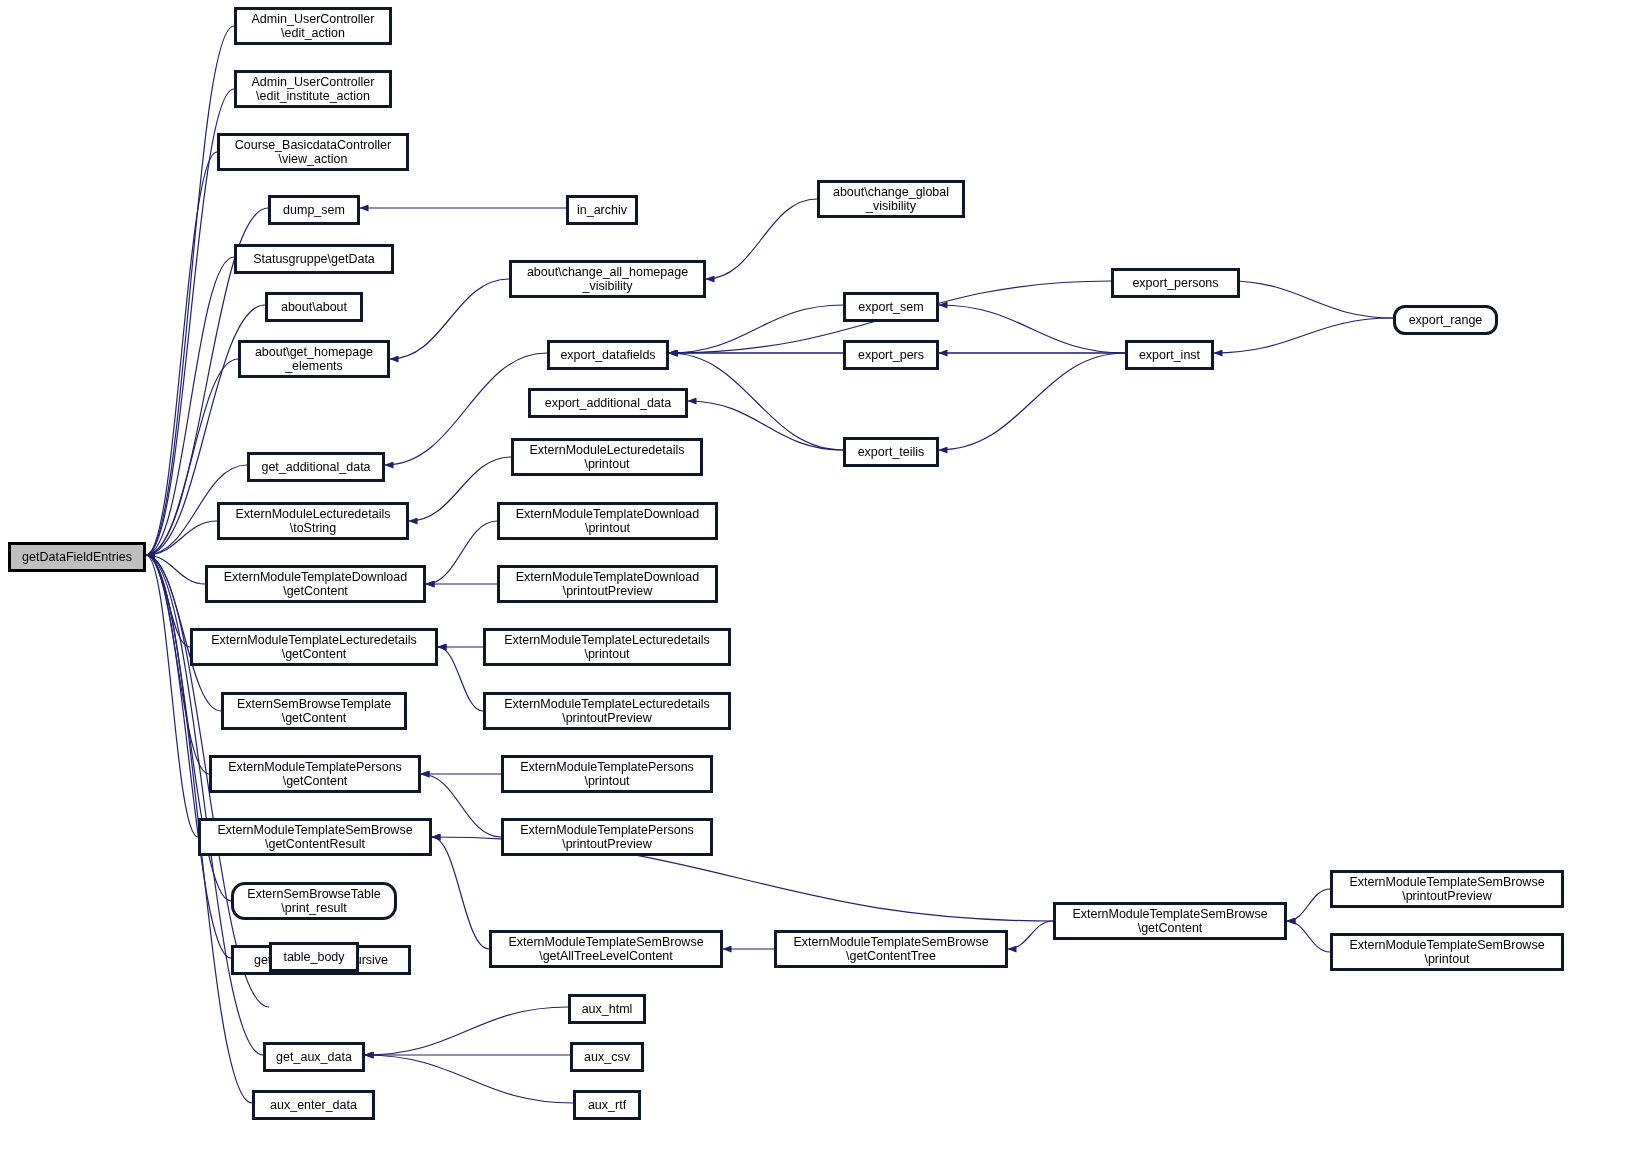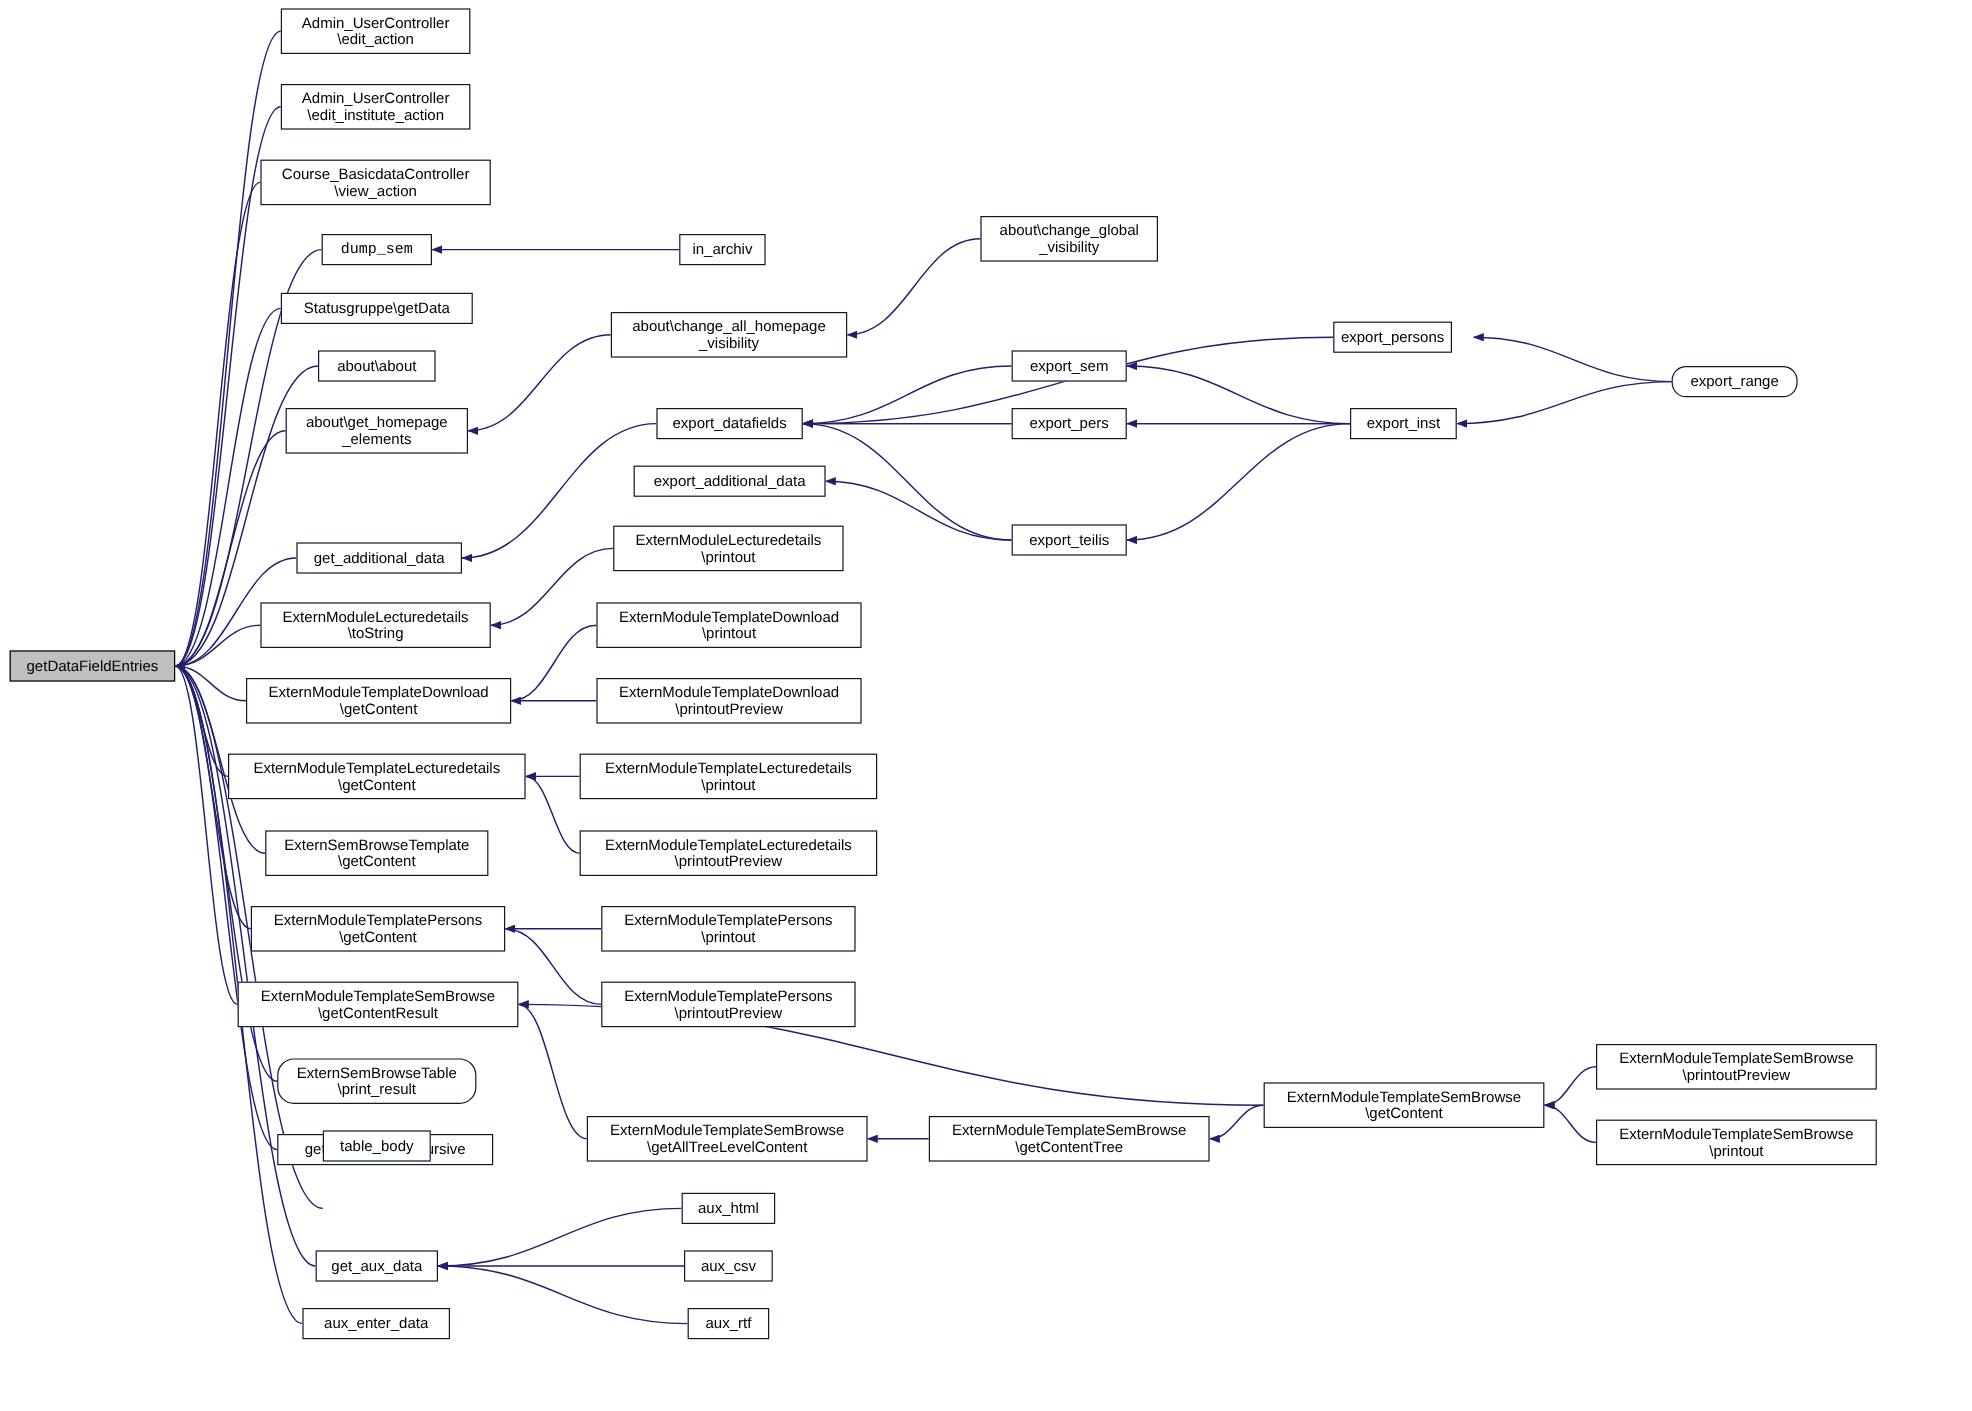--- a/index.html
+++ b/index.html
@@ -19,21 +19,21 @@
     position: absolute;
     left: 0;
     top: 0;
     width: 1643px;
     height: 1176px;
     pointer-events: none;
   }
   .node {
     position: absolute;
     box-sizing: border-box;
-    border: 1px solid #0f172a;
+    border: 3px solid #0f172a;
     background: #ffffff;
     color: #000000;
     font-size: 12.5px;
     line-height: 14px;
     display: flex;
     align-items: center;
     justify-content: center;
     text-align: center;
     white-space: pre;
     padding: 12px 4px;
@@ -108,21 +108,21 @@
       </g>
   </svg>
   <div id="node-layer">
       <div class="node root" style="left: 8px; top: 542px; width: 138px; height: 26px;">getDataFieldEntries</div>
       <div class="node" style="left: 234px; top: 7px; width: 158px; height: 38px;">Admin_UserController
 \edit_action</div>
       <div class="node" style="left: 234px; top: 70px; width: 158px; height: 38px;">Admin_UserController
 \edit_institute_action</div>
       <div class="node" style="left: 217px; top: 133px; width: 192px; height: 38px;">Course_BasicdataController
 \view_action</div>
-      <div class="node" style="left: 268px; top: 195px; width: 92px; height: 26px; font-family: Liberation Mono, monospace;">dump_sem</div>
+      <div class="node" style="left: 268px; top: 195px; width: 92px; height: 26px;">dump_sem</div>
       <div class="node" style="left: 234px; top: 244px; width: 160px; height: 26px;">Statusgruppe\getData</div>
       <div class="node" style="left: 265px; top: 292px; width: 98px; height: 26px;">about\about</div>
       <div class="node" style="left: 238px; top: 340px; width: 152px; height: 38px;">about\get_homepage
 _elements</div>
       <div class="node" style="left: 247px; top: 452px; width: 138px; height: 26px;">get_additional_data</div>
       <div class="node" style="left: 217px; top: 502px; width: 192px; height: 38px;">ExternModuleLecturedetails
 \toString</div>
       <div class="node" style="left: 205px; top: 565px; width: 221px; height: 38px;">ExternModuleTemplateDownload
 \getContent</div>
       <div class="node" style="left: 190px; top: 628px; width: 248px; height: 38px;">ExternModuleTemplateLecturedetails
@@ -163,21 +163,21 @@
       <div class="node" style="left: 568px; top: 994px; width: 78px; height: 26px;">aux_html</div>
       <div class="node" style="left: 570px; top: 1042px; width: 74px; height: 26px;">aux_csv</div>
       <div class="node" style="left: 573px; top: 1090px; width: 68px; height: 26px;">aux_rtf</div>
       <div class="node" style="left: 817px; top: 180px; width: 148px; height: 38px;">about\change_global
 _visibility</div>
       <div class="node" style="left: 843px; top: 292px; width: 96px; height: 26px;">export_sem</div>
       <div class="node" style="left: 843px; top: 340px; width: 96px; height: 26px;">export_pers</div>
       <div class="node" style="left: 843px; top: 437px; width: 96px; height: 26px;">export_teilis</div>
       <div class="node" style="left: 774px; top: 930px; width: 234px; height: 38px;">ExternModuleTemplateSemBrowse
 \getContentTree</div>
-      <div class="node" style="left: 1111px; top: 268px; width: 99px; height: 26px;">export_persons</div>
+      <div class="node" style="left: 1111px; top: 268px; width: 129px; height: 26px;">export_persons</div>
       <div class="node" style="left: 1125px; top: 340px; width: 89px; height: 26px;">export_inst</div>
       <div class="node" style="left: 1053px; top: 902px; width: 234px; height: 38px;">ExternModuleTemplateSemBrowse
 \getContent</div>
       <div class="node" style="left: 1393px; top: 305px; width: 105px; height: 26px; border-radius: 12px;">export_range</div>
       <div class="node" style="left: 1330px; top: 870px; width: 234px; height: 38px;">ExternModuleTemplateSemBrowse
 \printoutPreview</div>
       <div class="node" style="left: 1330px; top: 933px; width: 234px; height: 38px;">ExternModuleTemplateSemBrowse
 \printout</div>
     </div>
 </div>

